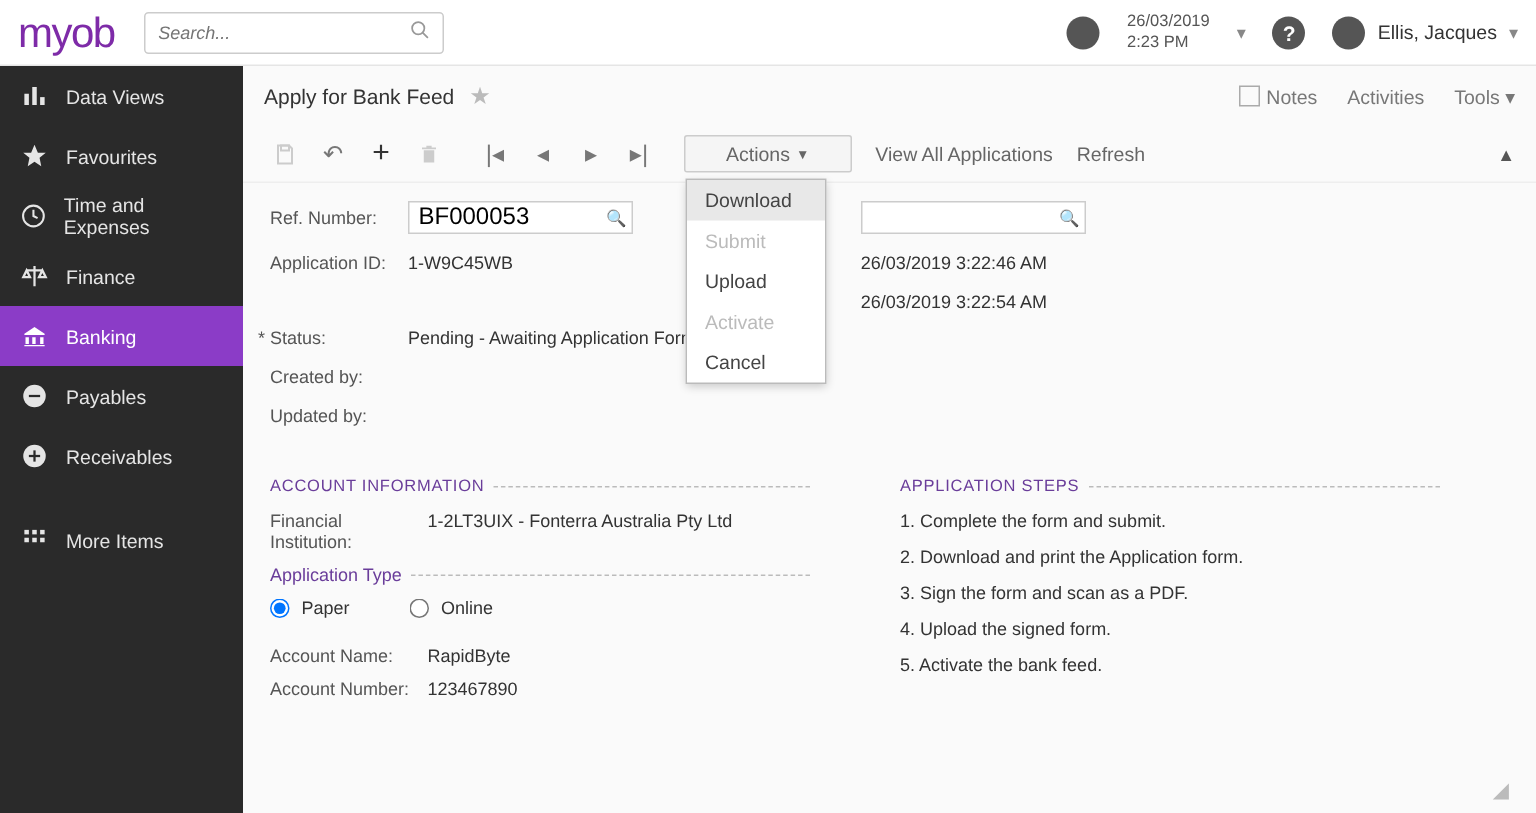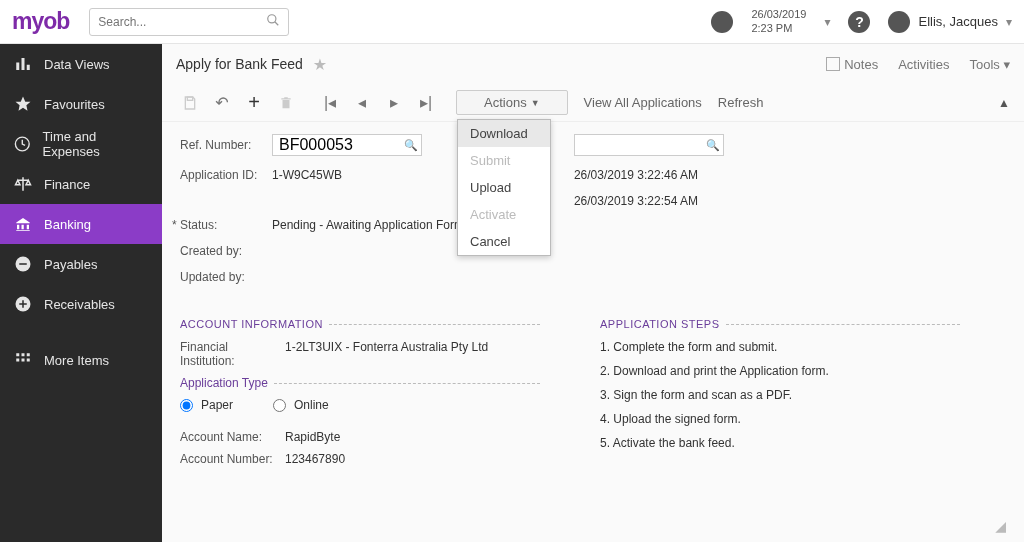--- a/index.html
+++ b/index.html
@@ -1,23 +1,23 @@
 <!DOCTYPE html>
 <html><head>
 <meta charset="utf-8">
 <style>
 * { margin: 0; padding: 0; box-sizing: border-box; }
 body { font-family: Arial, sans-serif; font-size: 13px; color: #333; width: 1024px; height: 542px; overflow: hidden; background: #fff; }
 .app { display: flex; flex-direction: column; height: 100%; }
 
 
 .topbar { display: flex; align-items: center; height: 44px; padding: 0 12px; border-bottom: 1px solid #e5e5e5; }
-.logo { font-size: 23px; font-weight: bold; color: #7e2ba8; letter-spacing: -1px; margin-right: 20px; }
+.logo { font-size: 28px; font-weight: normal; color: #7e2ba8; letter-spacing: -1px; margin-right: 20px; }
 .search-wrap { display: flex; align-items: center; width: 200px; height: 28px; border: 1px solid #ccc; border-radius: 3px; padding: 0 8px; }
-.search-wrap input { border: none; outline: none; flex: 1; font-size: 12px; color: #888; }
+.search-wrap input { border: none; outline: none; flex: 1; font-size: 12px; color: #888; font-style: italic; }
 .search-icon { color: #aaa; }
 .topbar-right { margin-left: auto; display: flex; align-items: center; gap: 18px; }
 .user-circle { width: 22px; height: 22px; border-radius: 50%; background: #555; }
 .datetime { font-size: 11px; color: #555; line-height: 1.2; }
 .chevron { color: #888; font-size: 12px; }
 .help-icon { width: 22px; height: 22px; border-radius: 50%; background: #555; color: #fff; display: flex; align-items: center; justify-content: center; font-weight: bold; font-size: 14px; }
 .user-area { display: flex; align-items: center; gap: 8px; }
 .user-sil { width: 22px; height: 22px; border-radius: 50%; background: #555; }
 .user-name { font-size: 13px; color: #333; }
 

